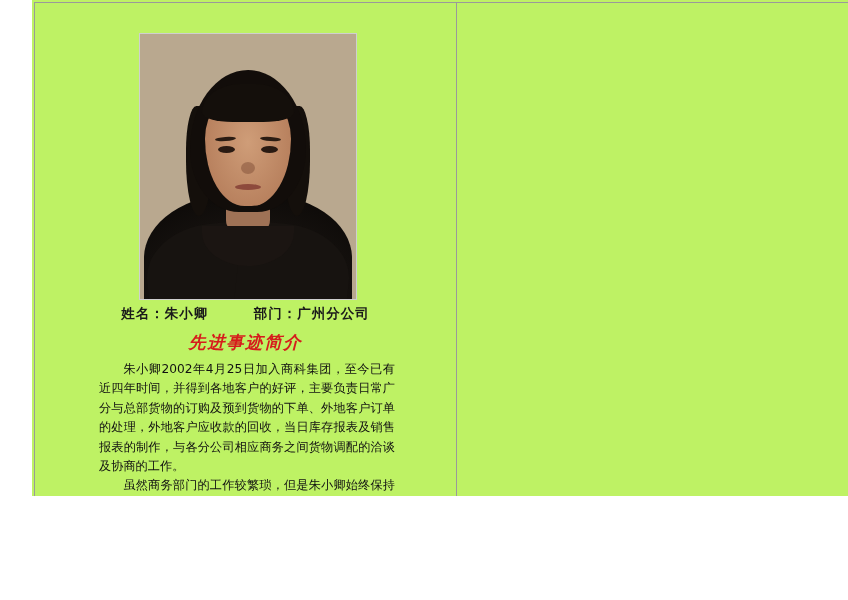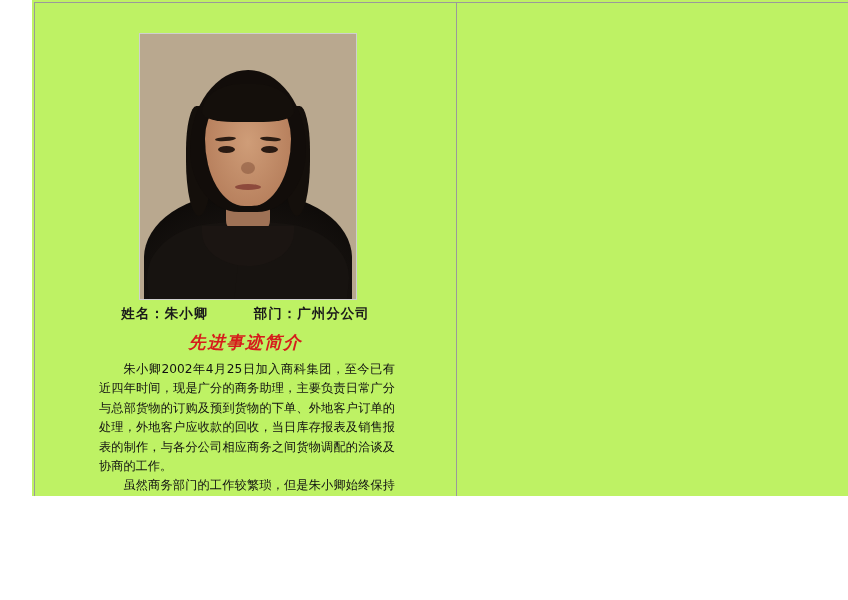--- a/index.html
+++ b/index.html
@@ -294,21 +294,21 @@
 
     <div class="caption-line">
       <span>姓名：朱小卿</span>
       <span class="gap"></span>
       <span>部门：广州分公司</span>
     </div>
 
     <div class="headline">先进事迹简介</div>
 
     <div class="body-text">
-      <p>朱小卿2002年4月25日加入商科集团，至今已有近四年时间，现是广分的商务助理，主要负责日常广分与总部货物的订购及预到货物的下单、外地客户订单的处理，外地客户应收款的回收，当日库存报表及销售报表的制作，与各分公司相应商务之间货物调配的洽谈及协商的工作。</p>
+      <p>朱小卿2002年4月25日加入商科集团，至今已有近四年时间，并得到各地客户的好评，主要负责日常广分与总部货物的订购及预到货物的下单、外地客户订单的处理，外地客户应收款的回收，当日库存报表及销售报表的制作，与各分公司相应商务之间货物调配的洽谈及协商的工作。</p>
       <p>虽然商务部门的工作较繁琐，但是朱小卿始终保持认真、负责、高效的工作态度。在工作信息的传递方面能快速下达、及时反馈，起到了很好的上传下达的桥梁作用。在处理外地客户销售订单时能与相关人员协商，使每次的洽谈都顺利完成，达到了双赢的目的，并得到各地客户的好评。在非工作时间与各部门同事关系相处融洽，在日常工作中与总部及各分公司相关人员工作关系也相当的好。</p>
     </div>
 
   </div>
 
   <div class="right-page"></div>
 
 </div>
 
 </body></html>

